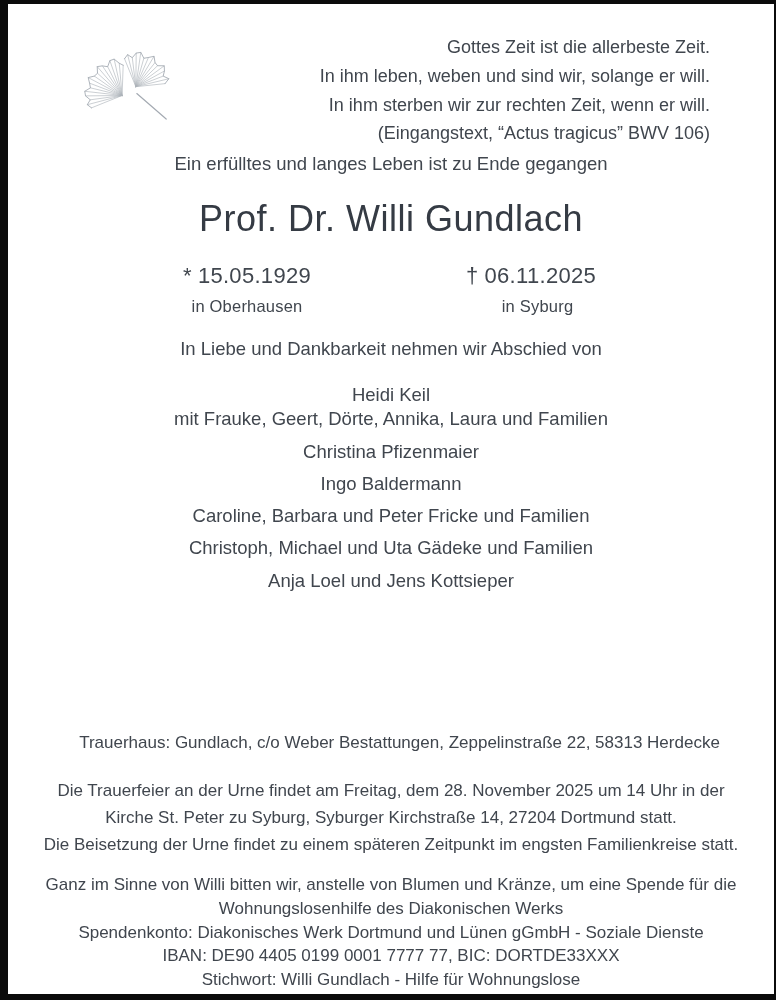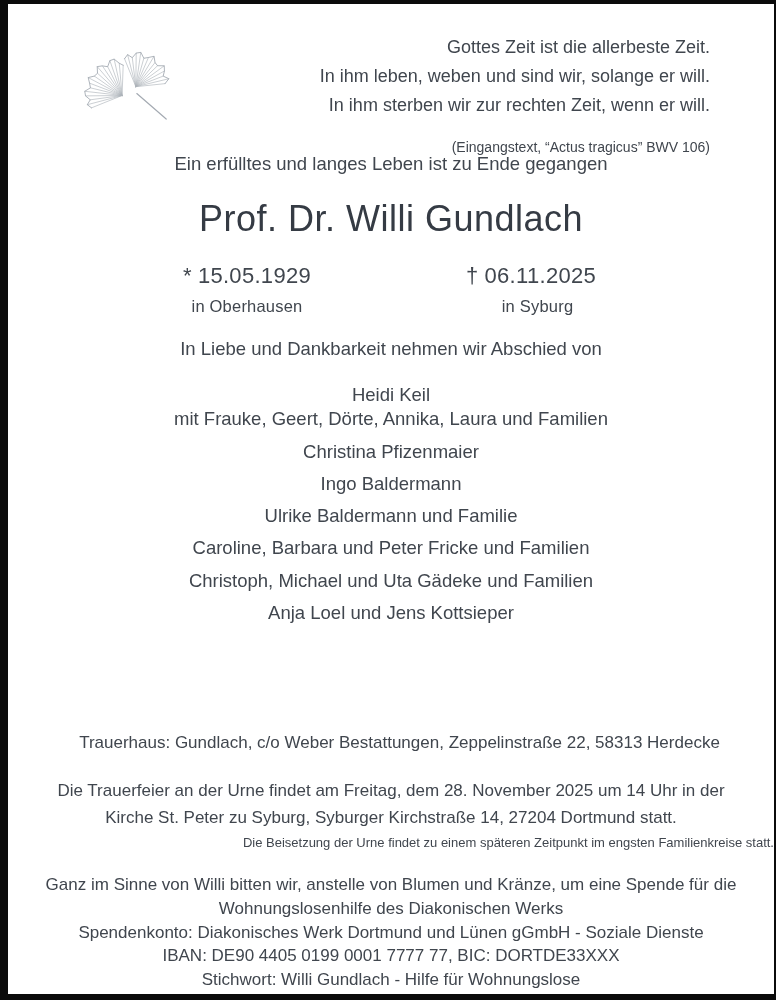--- a/index.html
+++ b/index.html
@@ -14,39 +14,39 @@
     font-family:Liberation Sans, sans-serif;
     color:#40464e;
     overflow:hidden;
   }
   .abs{position:absolute;text-align:center;}
   .center{left:0;right:0;text-align:center;}
 
   .leaf{left:70px;top:18px;width:98px;height:98px;}
 
   .quote{top:29px;right:64px;text-align:right;font-size:18px;line-height:29px;}
-  .quote-attrib{font-size:14px;line-height:18px;margin-top:18px;}
+  .quote-attrib{font-size:18px;line-height:18px;margin-top:4px;}
 
   .intro{top:149px;font-size:18.5px;}
   .name{top:194px;font-size:36px;letter-spacing:.5px;color:#353b44;}
 
   .dates{top:259px;left:0;right:0;height:64px;}
   .date-col{position:absolute;font-size:22px;letter-spacing:.3px;}
   .date-symbol{display:inline-block;margin-right:6px;}
   .place{font-size:16.5px;margin-top:8px;letter-spacing:.2px;}
   .place-indent{margin-left:13px;}
 
   .farewell{top:334px;font-size:18.5px;}
 
   .mourners{top:379px;font-size:18.5px;line-height:24.3px;}
   .mourner-group{margin-bottom:8px;}
 
   .funeral-home{top:729px;left:37px;right:20px;font-size:17px;}
   .service{top:773px;font-size:17px;line-height:27px;}
-  .burial{top:831px;font-size:13px;text-align:right;}
+  .burial{top:831px;font-size:17px;}
   .donation{top:869px;font-size:17px;line-height:23.8px;}
 </style>
 </head>
 <body>
 
 <div class="page">
 
   <div class="abs leaf">
     <svg id="leafsvg" viewBox="0 0 100 100" width="98" height="98" xmlns="http://www.w3.org/2000/svg">
         <path d="M45 75L13.8 87.6M45 75L9.5 84.4M45 75L12.5 79.4M45 75L7.7 75.4M45 75L6.9 70.7M45 75L12.7 67.2M45 75L11.8 62.4M45 75L10.4 56.7M45 75L16.7 55.2M45 75L19.9 52.3M45 75L19.6 45.5M45 75L24.9 44.8M45 75L30.3 45.6M45 75L32.5 39.4M45 75L36.9 37.9M45 75L42.1 42.1M45 75L46.1 44.1" stroke="#adb3ba" stroke-width="0.65" fill="none" stroke-linecap="round"></path>
@@ -86,23 +86,20 @@
       <div>Heidi Keil</div>
       <div>mit Frauke, Geert, Dörte, Annika, Laura und Familien</div>
     </div>
     <div class="mourner-group">
       <div>Christina Pfizenmaier</div>
     </div>
     <div class="mourner-group">
       <div>Ingo Baldermann</div>
     </div>
     <div class="mourner-group">
-      <div>Ulrike Baldermann und Familie</div>
-    </div>
-    <div class="mourner-group">
       <div>Caroline, Barbara und Peter Fricke und Familien</div>
     </div>
     <div class="mourner-group">
       <div>Christoph, Michael und Uta Gädeke und Familien</div>
     </div>
     <div class="mourner-group">
       <div>Anja Loel und Jens Kottsieper</div>
     </div>
   </div>
 

